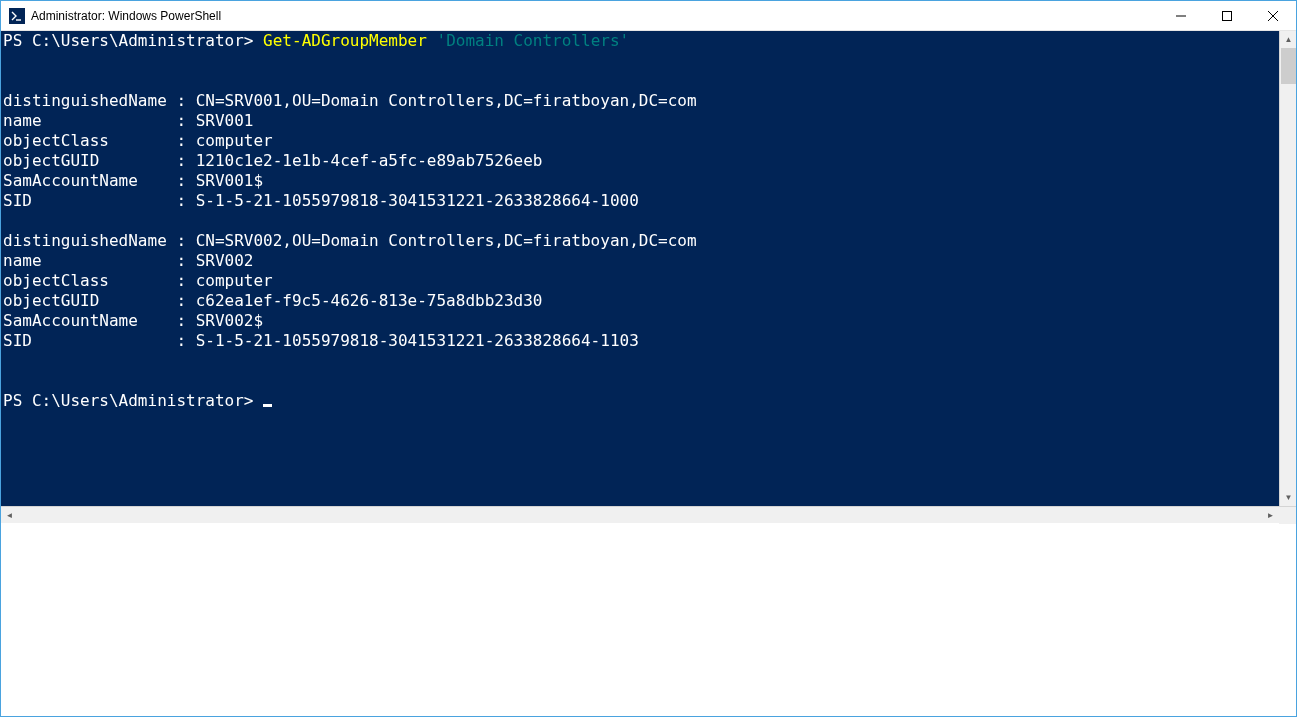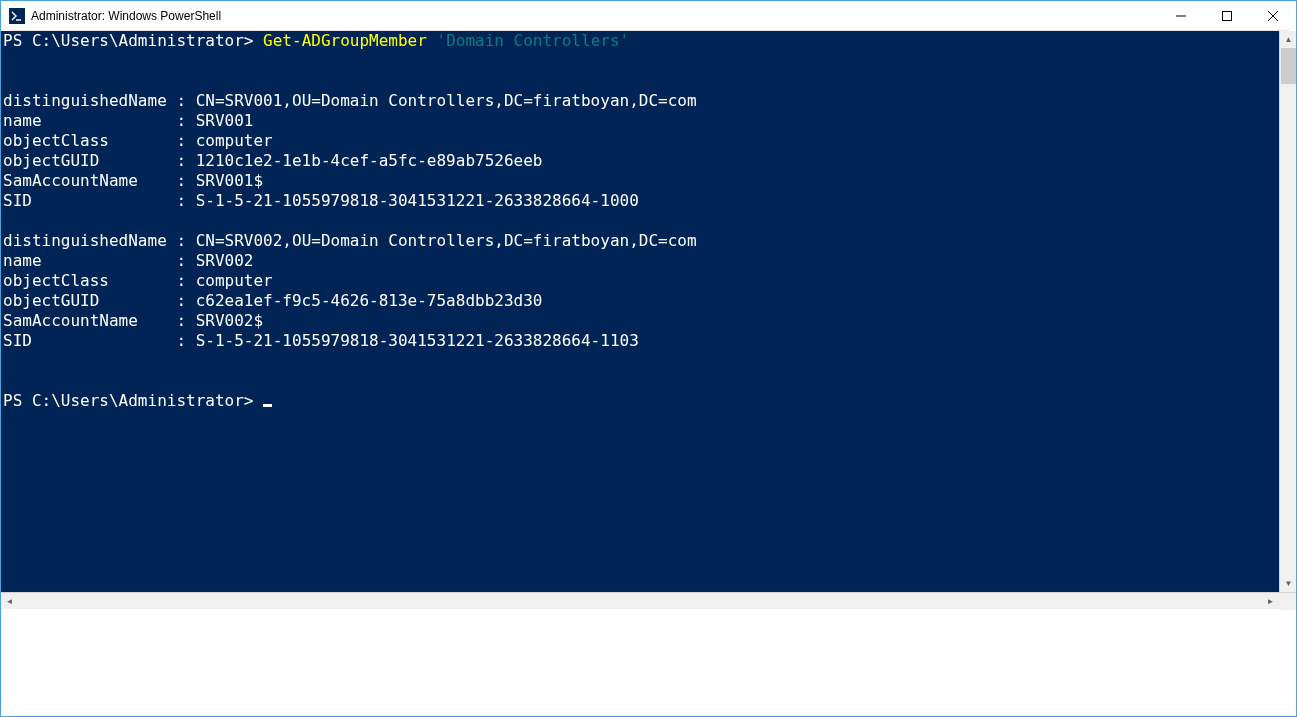--- a/index.html
+++ b/index.html
@@ -10,21 +10,20 @@
     font-family: "Segoe UI", Tahoma, sans-serif;
     overflow: hidden;
     border: 1px solid #4aa3df;
   }
   .titlebar {
     height: 30px;
     background: #ffffff;
     display: flex;
     align-items: center;
     border-bottom: 1px solid #e5e5e5;
-    border-radius: 13px;
   }
   .titlebar-icon {
     width: 16px;
     height: 16px;
     margin-left: 8px;
     margin-right: 6px;
     background: #012456;
     position: relative;
     display: inline-flex;
     align-items: center;
@@ -42,21 +41,21 @@
     width: 46px;
     height: 100%;
     display: flex;
     align-items: center;
     justify-content: center;
     color: #000;
   }
   .win-btn svg { width: 10px; height: 10px; }
   .console-wrap {
     position: relative;
-    height: 561px;
+    height: 475px;
     display: flex;
   }
   .console {
     background: #012456;
     color: #ffffff;
     font-family: Consolas, "Lucida Console", monospace;
     font-size: 16px;
     line-height: 20px;
     white-space: pre;
     flex: 1;

